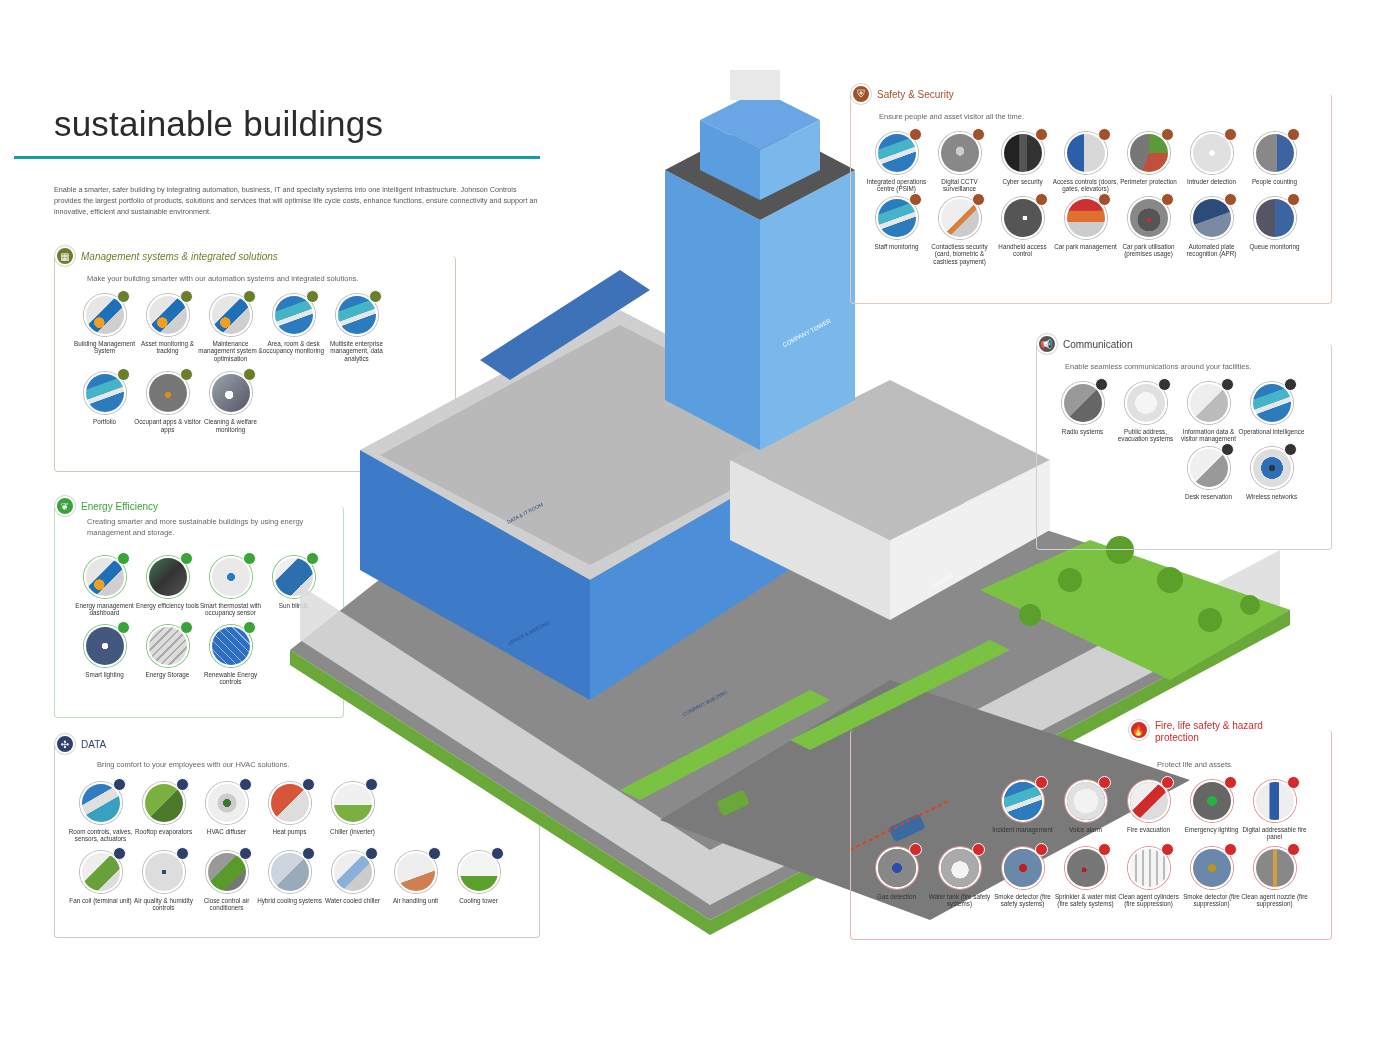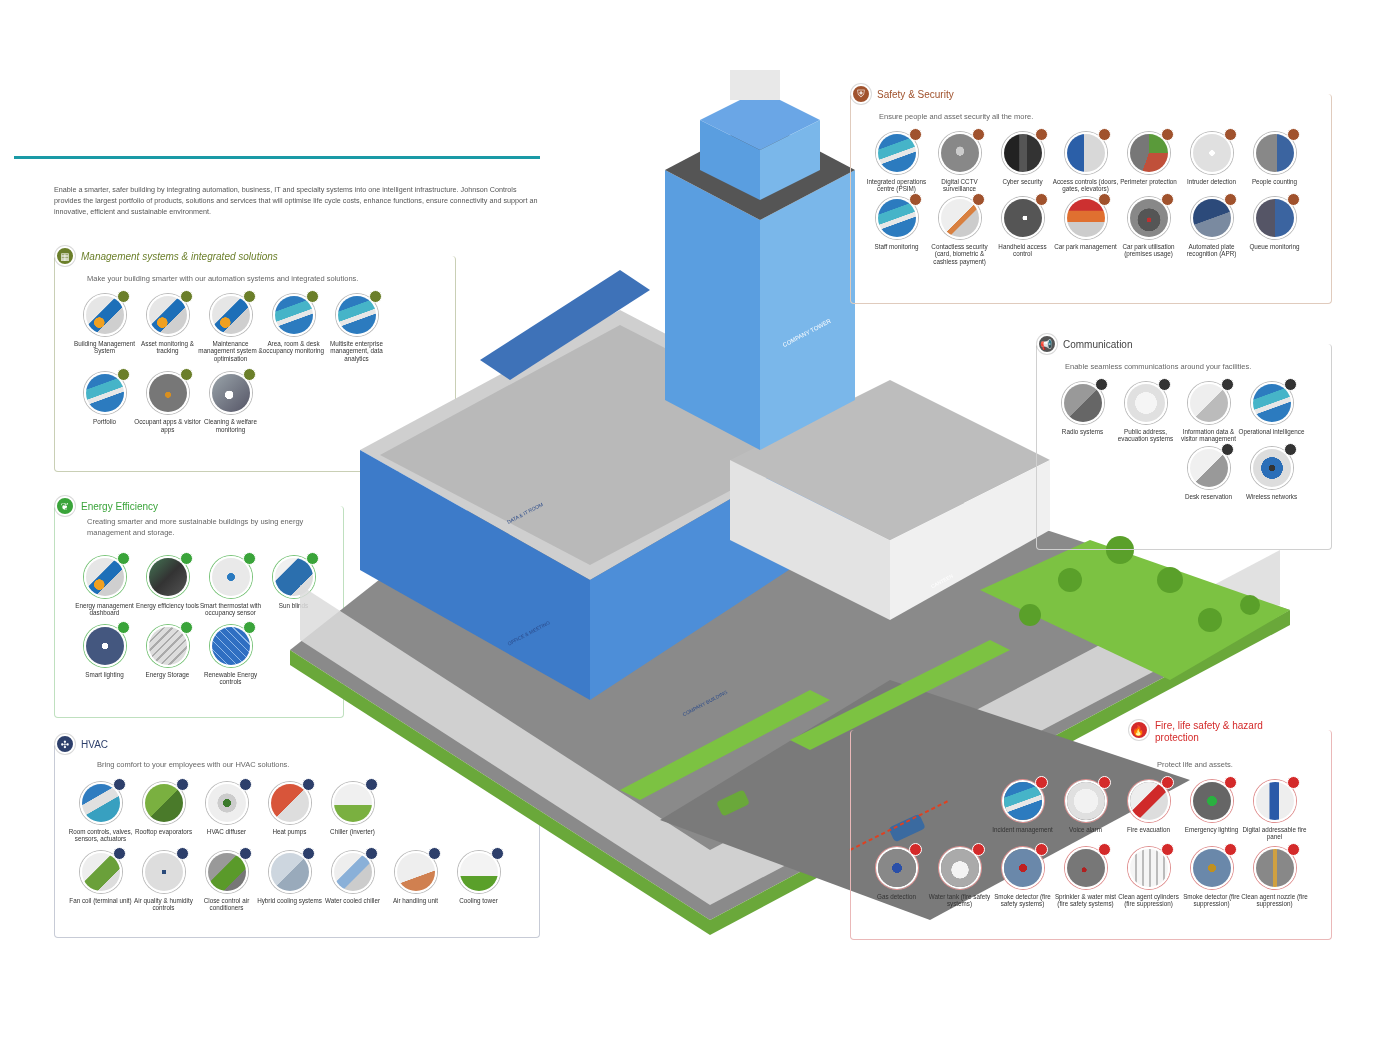--- a/index.html
+++ b/index.html
@@ -77,20 +77,21 @@
   .sc-nozzle { background: linear-gradient(90deg, #888 0 45%, #d0a040 46% 55%, #888 56%); }
 
   
   .illustration { position: absolute; left: 290px; top: 60px; width: 1020px; height: 900px; }
 </style>
 </head>
 <body>
 
 <h1 class="title">
   <br>
+  <span>sustainable buildings</span>
 </h1>
 <div class="title-rule"></div>
 <p class="intro">Enable a smarter, safer building by integrating automation, business, IT and specialty systems into one intelligent infrastructure. Johnson Controls provides the largest portfolio of products, solutions and services that will optimise life cycle costs, enhance functions, ensure connectivity and support an innovative, efficient and sustainable environment.</p>
 
 <section class="panel" style="left:54px; top:256px; width:402px; height:216px; border-color:#c9cfb5;">
   <div class="panel-head">
     <span class="panel-icon" style="background:#6b7f2a;">▦</span>
     <span class="panel-title" style="color:#6b7f2a;font-style:italic;">Management systems &amp; integrated solutions</span>
   </div>
   <div class="panel-desc" style="left:32px; top:18px;">Make your building smarter with our automation systems and integrated solutions.</div>
@@ -239,21 +240,21 @@
           <span class="badge" style="background:#3aa43a"></span>
         </div>
         <div class="item-label">Renewable Energy controls</div>
       </div>
   </div>
 </section>
 
 <section class="panel" style="left:54px; top:744px; width:486px; height:194px; border-color:#c7cbd6;">
   <div class="panel-head">
     <span class="panel-icon" style="background:#2d3f6b;">✣</span>
-    <span class="panel-title" style="color:#2d3f6b;">HVAC</span>
+    <span class="panel-title" style="color:#2d3f6b;">DATA</span>
   </div>
   <div class="panel-desc" style="left:32px; top:16px;padding-left:10px;">Bring comfort to your employees with our HVAC solutions.</div>
   <div class="items" style="left:14px; top:38px; grid-template-columns: repeat(7, 63px); row-gap: 8px;">
     <div class="item">
         <div class="item-wrap">
           <div class="circ">
             <div class="scene sc-valve"></div>
           </div>
           <span class="badge" style="background:#2d3f6b"></span>
         </div>
@@ -416,21 +417,21 @@
   <span style="position:absolute; left:215px; top:570px; font-size:5px; color:#2a4a8a; transform:rotate(-28deg);">OFFICE &amp; MEETING</span>
   <span style="position:absolute; left:390px; top:640px; font-size:5px; color:#2a4a8a; transform:rotate(-28deg);">COMPANY BUILDING</span>
   <span style="position:absolute; left:640px; top:518px; font-size:5px; color:#fff; transform:rotate(-28deg);">CANTEEN</span>
 </div>
 
 <section class="panel" style="left:850px; top:94px; width:482px; height:210px; border-color:#e0cbbd;">
   <div class="panel-head">
     <span class="panel-icon" style="background:#a0522d;">⛨</span>
     <span class="panel-title" style="color:#a0522d;">Safety &amp; Security</span>
   </div>
-  <div class="panel-desc" style="left:28px; top:18px;">Ensure people and asset security all the more.</div>
+  <div class="panel-desc" style="left:28px; top:18px;">Ensure people and asset visitor all the time.</div>
   <div class="items" style="left:14px; top:38px; grid-template-columns: repeat(7, 63px); row-gap: 4px;">
     <div class="item">
         <div class="item-wrap">
           <div class="circ">
             <div class="scene sc-ops"></div>
           </div>
           <span class="badge" style="background:#a0522d"></span>
         </div>
         <div class="item-label">Integrated operations centre (PSIM)</div>
       </div>

